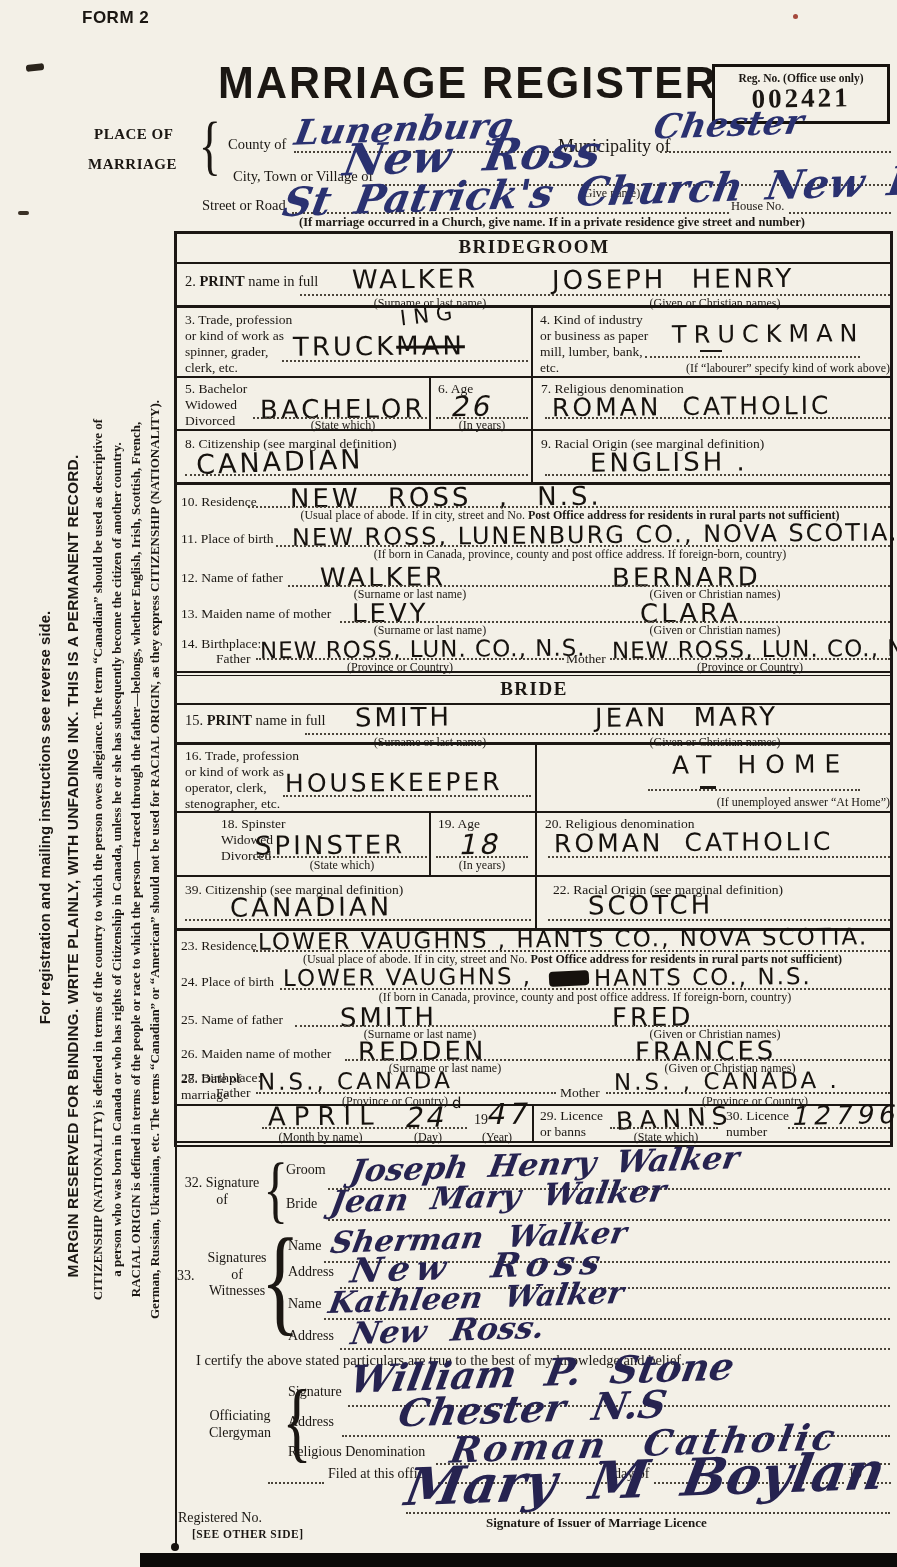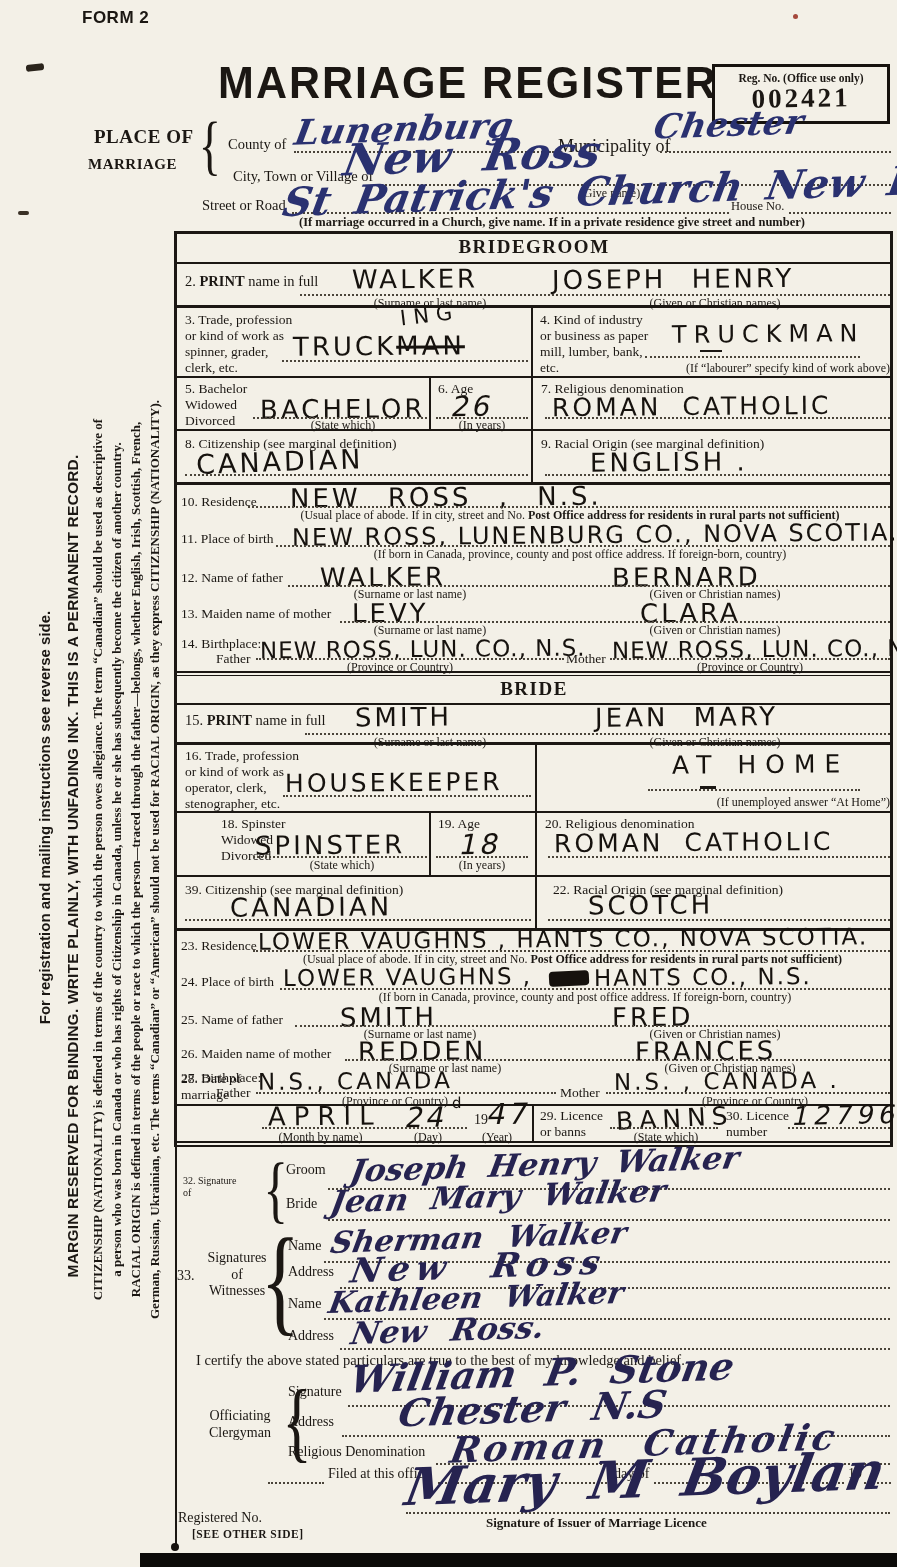--- a/index.html
+++ b/index.html
@@ -47,21 +47,21 @@
   <div class="a" style="left:793px;top:14px;width:5px;height:5px;background:#a5483c;border-radius:50%;"></div>
 
   <div class="a mb" style="left:82px;top:8px;font-size:17px;letter-spacing:0.5px;">FORM 2</div>
   <div class="a mb" style="left:218px;top:58px;width:500px;text-align:center;font-size:43px;letter-spacing:2px;transform:scaleY(1.05);">MARRIAGE REGISTER</div>
 
   <div class="a" style="left:712px;top:64px;width:172px;height:54px;border:3px solid #16120e;text-align:center;background:#f3f0e7;">
     <div class="mser" style="font-size:11.5px;margin-top:5px;">Reg. No.   (Office use only)</div>
     <div class="mser" style="font-size:27px;letter-spacing:3px;line-height:1.05;transform:rotate(-1deg);">002421</div>
   </div>
 
-  <div class="a mser" style="left:94px;top:126px;font-size:19px;letter-spacing:0.5px;">PLACE OF</div>
+  <div class="a mser" style="left:94px;top:126px;font-size:15px;letter-spacing:0.5px;">PLACE OF</div>
   <div class="a mser" style="left:88px;top:156px;font-size:15px;letter-spacing:0.5px;">MARRIAGE</div>
   <div class="a brace" style="left:194px;top:112px;font-size:66px;line-height:1;">{</div>
 
   <div class="a lbl" style="left:228px;top:136px;font-size:14.5px;">County of</div>
   <div class="a dots" style="left:294px;top:151px;width:260px;"></div>
   <div class="a cur blue" style="left:296px;top:108px;font-size:35px;">Lunenburg</div>
 
   <div class="a lbl" style="left:558px;top:136px;font-size:18px;">Municipality of</div>
   <div class="a dots" style="left:660px;top:151px;width:231px;"></div>
   <div class="a cur blue" style="left:655px;top:104px;font-size:34px;">Chester</div>
@@ -298,21 +298,21 @@
 or banns</div>
   <div class="a hw" style="left:616px;top:1104px;font-size:25px;letter-spacing:6px;transform:rotate(-3deg);">BANNS</div>
   <div class="a dots" style="left:610px;top:1127px;width:108px;"></div>
   <div class="a cap" style="left:610px;top:1131px;width:112px;">(State which)</div>
 
   <div class="a lbl" style="left:726px;top:1108px;width:70px;">30. Licence
 number</div>
   <div class="a hw hwn" style="left:793px;top:1100px;font-size:26px;letter-spacing:5px;">12796</div>
   <div class="a dots" style="left:788px;top:1127px;width:102px;"></div>
 
-  <div class="a lbl" style="left:183px;top:1175px;width:90px;font-size:10px;">32. Signature
+  <div class="a lbl" style="left:177px;top:1175px;width:90px;text-align:center;font-size:14px;">32. Signature
 of</div>
   <div class="a brace" style="left:258px;top:1152px;font-size:74px;line-height:1;">{</div>
   <div class="a lbl" style="left:286px;top:1162px;font-size:14px;">Groom</div>
   <div class="a dots" style="left:328px;top:1188px;width:562px;"></div>
   <div class="a cur dark" style="left:352px;top:1146px;font-size:31px;word-spacing:10px;">Joseph Henry Walker</div>
   <div class="a lbl" style="left:286px;top:1196px;font-size:14px;">Bride</div>
   <div class="a dots" style="left:328px;top:1219px;width:562px;"></div>
   <div class="a cur dark" style="left:332px;top:1178px;font-size:31px;word-spacing:12px;">Jean Mary Walker</div>
 
   <div class="a lbl" style="left:177px;top:1268px;font-size:14px;">33.</div>

